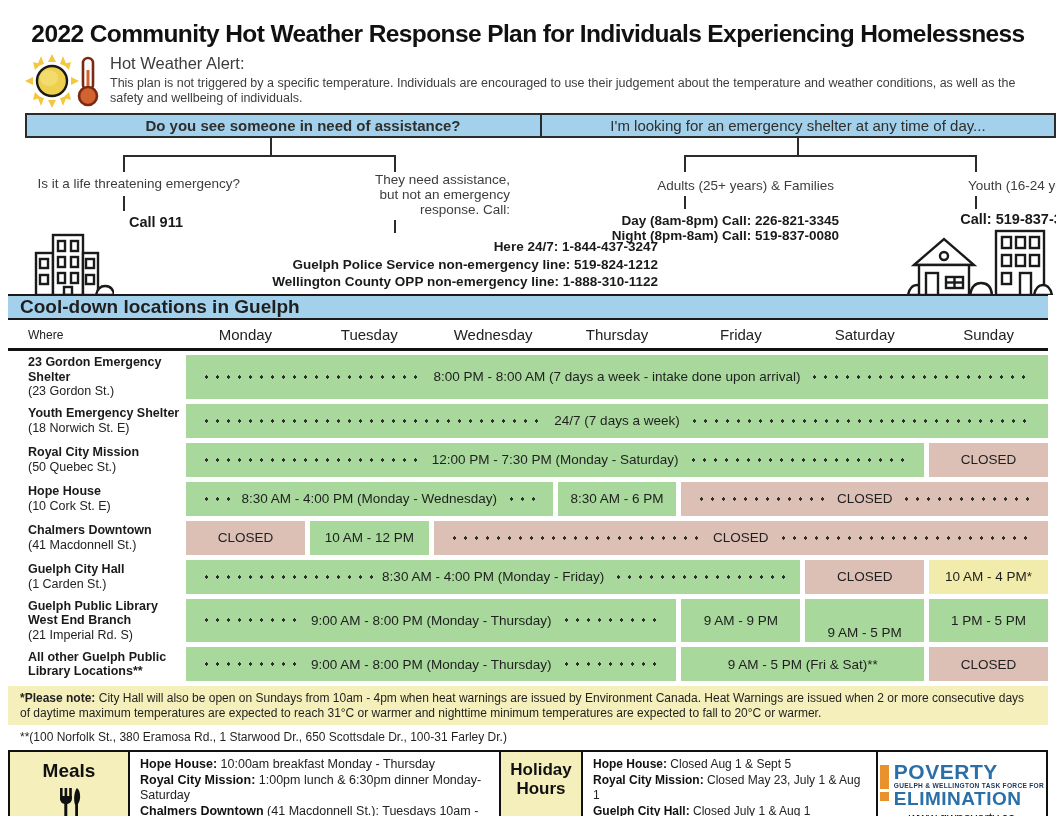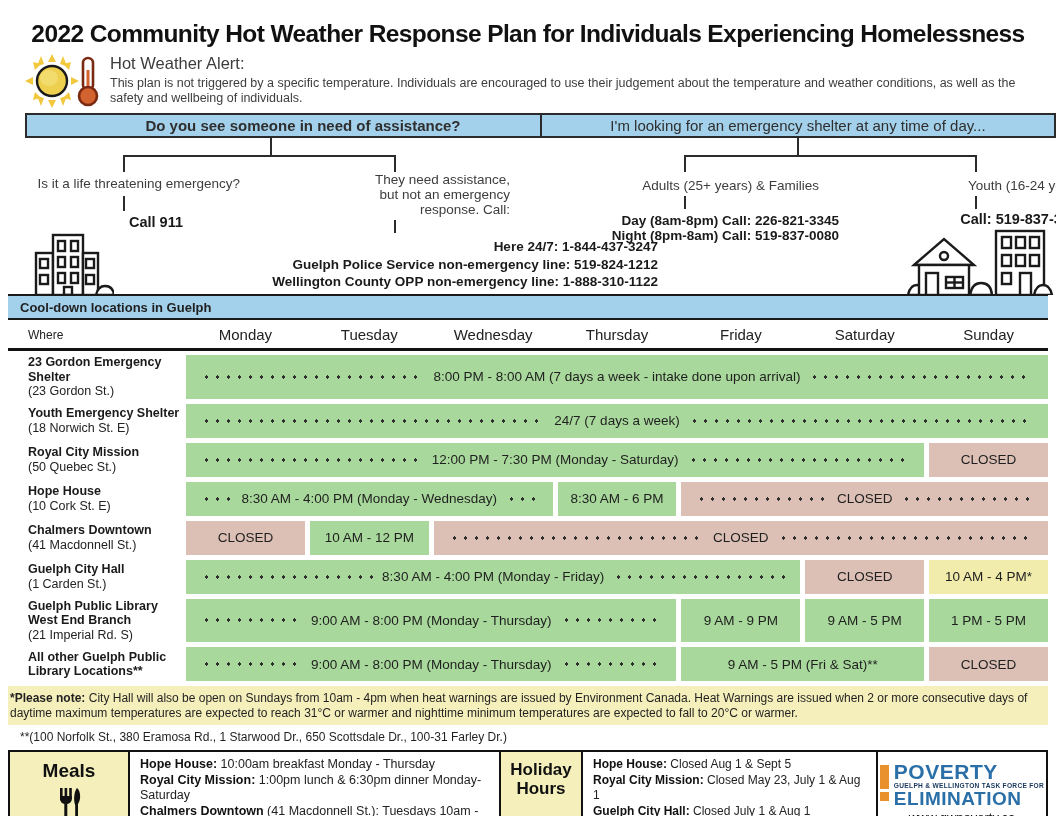--- a/index.html
+++ b/index.html
@@ -27,21 +27,21 @@
   .lnv { width:2px; }
   .lnh { height:2px; }
   .fc-text { position:absolute; text-align:right; font-size:13.5px; color:#3d3d3d; line-height:15px; }
   .fc-bold { font-weight:700; color:#1a1a1a; }
   .contacts div { font-weight:700; color:#1a1a1a; }
   .bldg { position:absolute; bottom:-1px; }
 
   
   .band { height:26px; background:var(--band-blue,#a3d0ea); border-top:2px solid #1a1a1a;
           border-bottom:2px solid #1a1a1a; display:flex; align-items:center; padding-left:12px;
-          font-size:13px; font-weight:700; color:#1f1f1f; }
+          font-size:19px; font-weight:700; color:#1f1f1f; }
 
   
   .grid-row { display:grid; grid-template-columns:178px 1fr; }
   .days-grid { display:grid; grid-template-columns:repeat(7,1fr); column-gap:5px; }
   .thead { padding:6px 0 5px 0; border-bottom:3px solid #111; }
   .th-where { font-size:12px; color:#222; padding-left:20px; align-self:center; }
   .th-day { text-align:center; font-size:15px; color:#222; align-self:center; }
   .sched { margin-top:4px; }
   .srow { margin-bottom:5px; }
   .srow .label { padding-left:20px; padding-right:6px; display:flex; flex-direction:column;
@@ -51,21 +51,21 @@
   .cell { min-height:34px; display:flex; align-items:center; justify-content:center;
           font-size:13.5px; color:#1f1f1f; padding:2px 6px; text-align:center; }
   .cell.open   { background:var(--open-green,#a8d89b); }
   .cell.closed { background:var(--closed-pink,#dcc0b5); }
   .cell.special{ background:var(--special-yellow,#f1ecab); }
   .dots { flex:1 1 0; height:4px; margin:0 9px; align-self:center;
           background-image:radial-gradient(circle, #2e2e2e 1.5px, transparent 1.7px);
           background-size:11px 4px; background-repeat:repeat-x; background-position:left center; }
 
   
-  .note-yellow { margin-top:5px; background:var(--note-yellow,#f5efbc); padding:5px 2px;
+  .note-yellow { margin-top:5px; background:var(--note-yellow,#f5efbc); padding:5px 12px;
                  font-size:12px; line-height:14.5px; color:#1f1f1f; }
   .note-yellow b { font-weight:700; }
   .note-white { padding:5px 12px 4px 12px; font-size:12px; color:#1f1f1f; }
 
   
   .footer { display:flex; align-items:stretch; height:104px; margin-top:2px; }
   .fbox { border:2px solid #111; height:104px; }
   .fbox + .fbox { margin-left:-2px; }
   .f-label { background:var(--note-yellow,#f5efbc); display:flex; flex-direction:column;
              align-items:center; padding-top:8px; font-weight:700; color:#111; text-align:center; }
@@ -148,21 +148,21 @@
         <div>Wellington County OPP non-emergency line: 1-888-310-1122</div>
       </div>
 
     <div class="ln lnv" style="left:789px; top:28px; height:17px;"></div>
     <div class="ln lnh" style="left:676px; top:45px; width:293px;"></div>
     <div class="ln lnv" style="left:676px; top:45px; height:17px;"></div>
     <div class="ln lnv" style="left:967px; top:45px; height:17px;"></div>
     <div class="ln lnv" style="left:676px; top:86px; height:13px;"></div>
     <div class="ln lnv" style="left:967px; top:86px; height:13px;"></div>
 
-    <div class="fc-text" style="left:561px; top:68px; width:250px;">Adults (25+ years) &amp; Families</div>
+    <div class="fc-text" style="left:576px; top:68px; width:250px;">Adults (25+ years) &amp; Families</div>
     <div class="fc-text contacts" style="left:546px; top:103px; width:285px;" id="adult-contacts">
         <div>Day (8am-8pm) Call: 226-821-3345</div>
         <div>Night (8pm-8am) Call: 519-837-0080</div>
       </div>
     <div class="fc-text" style="left:843px; top:68px; width:235px;">Youth (16-24 years)</div>
     <div class="fc-text fc-bold" style="left:843px; top:102px; width:235px; font-size:14.5px;">Call: 519-837-3892</div>
 
     <svg class="bldg" style="left:22px;" width="84" height="64" viewBox="0 0 84 64" fill="#fff" stroke="#1a1a1a" stroke-width="2.4">
       <rect x="6" y="22" width="17" height="42"></rect>
       <rect x="23" y="4" width="30" height="60"></rect>
@@ -327,21 +327,21 @@
         </div>
         <div class="days-grid">
           <div class="cell open" style="grid-column: span 4;">
             <span class="dots"></span>
             <span>9:00 AM - 8:00 PM (Monday - Thursday)</span>
             <span class="dots"></span>
           </div>
           <div class="cell open" style="grid-column: span 1;">
             <span>9 AM - 9 PM</span>
           </div>
-          <div class="cell open" style="grid-column: span 1;">
+          <div class="cell open" style="grid-column: span 1; align-items: flex-end;">
             <span>9 AM - 5 PM</span>
           </div>
           <div class="cell open" style="grid-column: span 1;">
             <span>1 PM - 5 PM</span>
           </div>
         </div>
       </div>
       <div class="grid-row srow">
         <div class="label">
           <b>All other Guelph Public Library Locations**</b>

